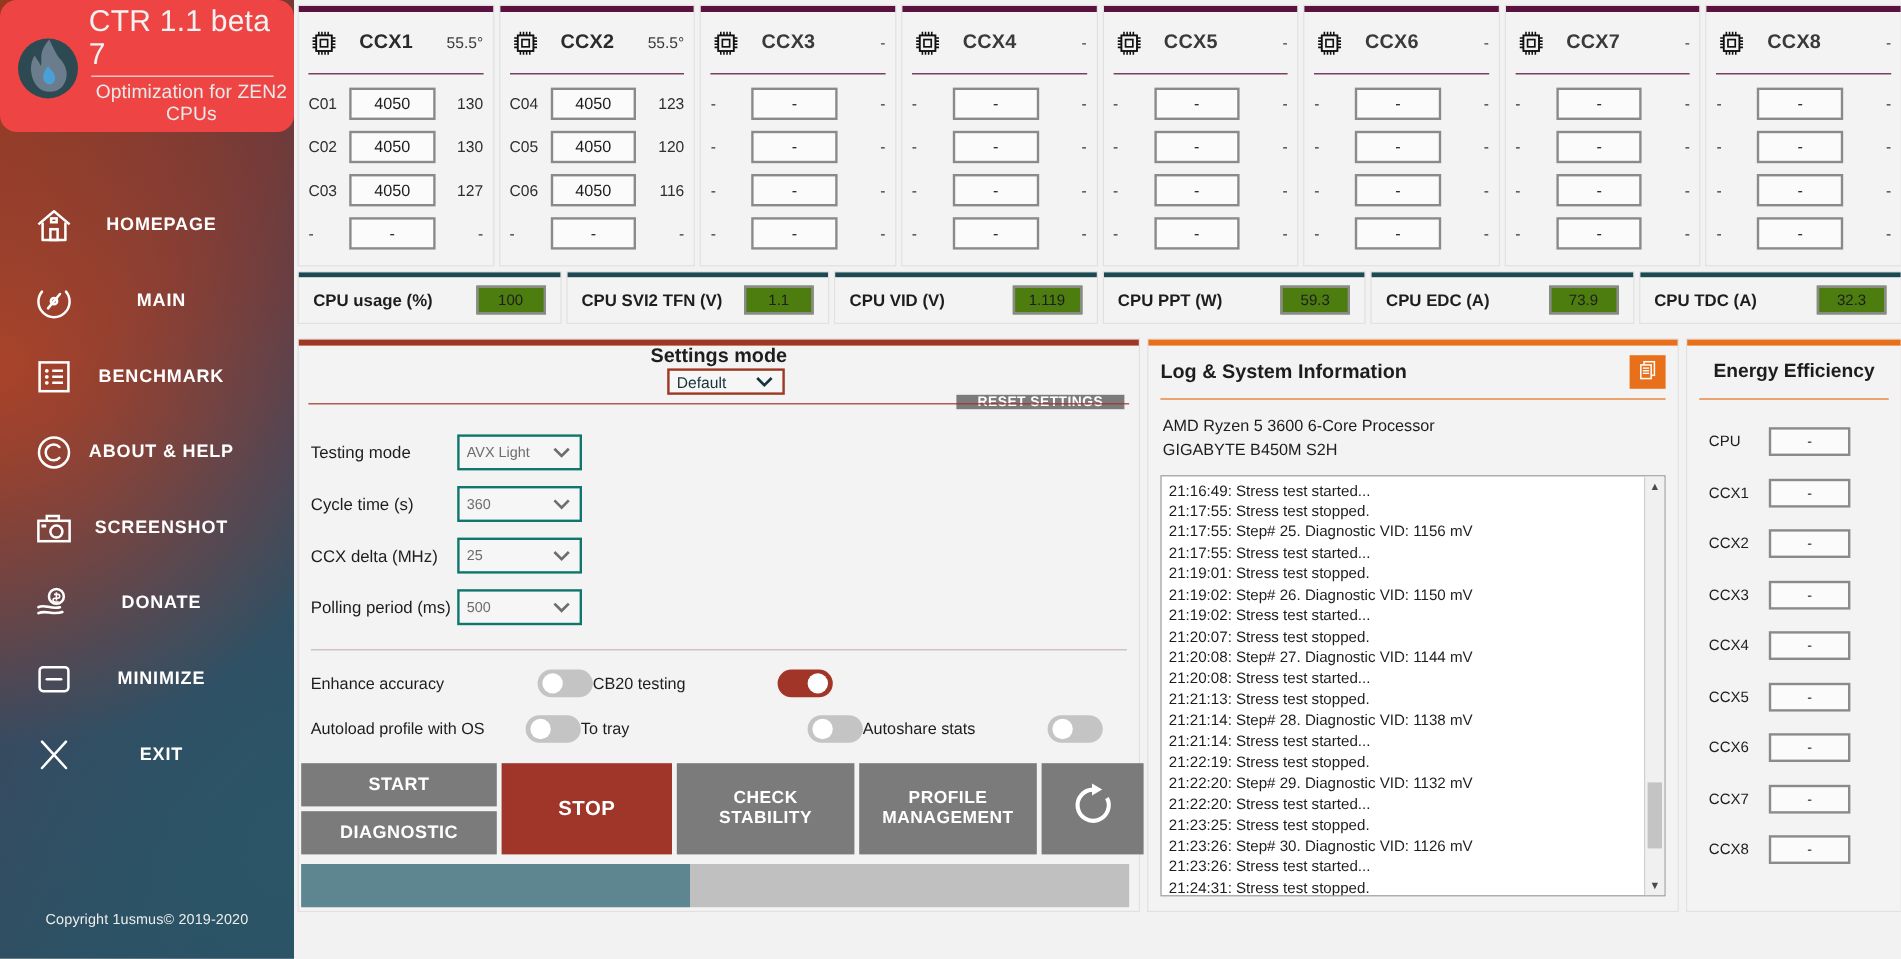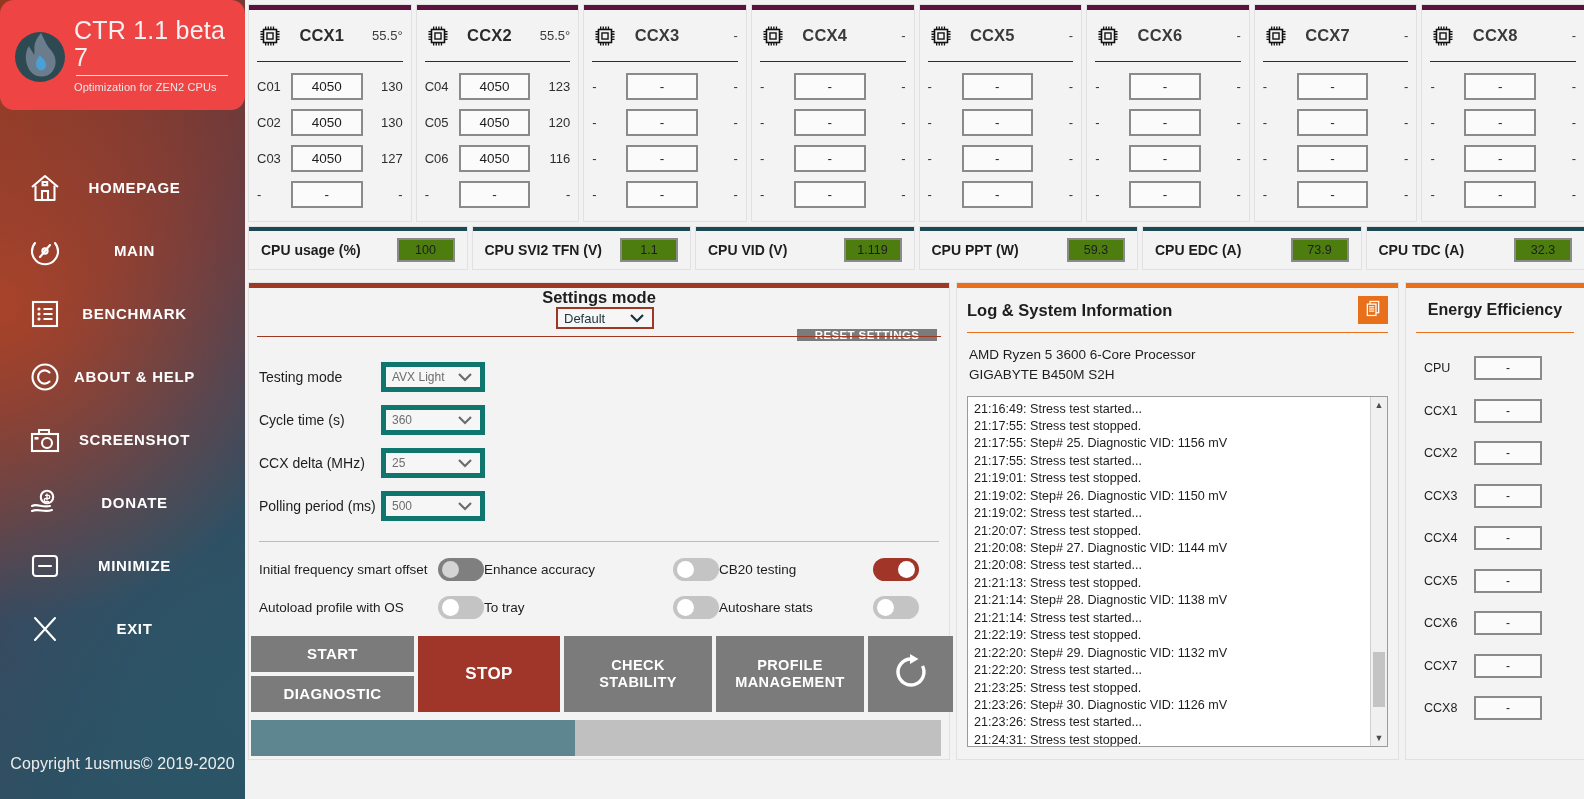--- a/index.html
+++ b/index.html
@@ -31,35 +31,35 @@
     height: 110px; background: #ef4444;
     display: flex; align-items: center; padding-left: 14px; border-radius: 14px;
   }
   #brand-logo { width: 52px; height: 60px; flex: 0 0 52px; }
   #brand-text { margin-left: 8px; }
   #brand-title {
     font-size: 25px; color: #f2f2f2; font-weight: 400;
     letter-spacing: .2px; line-height: 1.05;
   }
   #brand-rule { height: 1px; background: #e7e7e7; margin: 5px 0 5px 2px; width: 152px; }
-  #brand-sub { font-size: 11px; color: #e9e9e9; letter-spacing: .1px; }
+  #brand-sub { font-size: 16px; color: #e9e9e9; letter-spacing: .1px; text-align: center; }
 
   #nav { position: relative; z-index: 2; padding-top: 46px; font-weight: bold; }
   .nav-item {
     display: flex; align-items: center;
     height: 63px; padding-left: 22px; cursor: pointer;
   }
   .nav-icon { width: 46px; flex: 0 0 46px; display: flex; align-items: center; justify-content: center; }
   .nav-label {
     flex: 1; text-align: center; padding-right: 44px;
     color: #fff; font-size: 15px; letter-spacing: .7px;
   }
   #copyright {
     position: absolute; z-index: 2; bottom: 26px; left: 0; width: 245px;
-    text-align: center; color: #ededed; font-size: 16px; letter-spacing: .1px;
+    text-align: center; color: #ededed; font-size: 12px; letter-spacing: .1px;
   }
 
   
   #main { flex: 1; height: 799px; background: #f2f2f2; padding: 5px 0 0 0; position: relative; }
 
   
   #ccx-row { display: flex; gap: 6px; padding: 0 0 0 4px; height: 216px; }
   .ccx {
     flex: 1 1 0; background: #f4f3f3;
     border-top: 5px solid #5c123f;
@@ -124,21 +124,21 @@
     margin-left: auto; width: 140px; height: 30px; background: #7b7b7b;
     color: #fff; font-size: 11.5px; font-weight: bold; letter-spacing: .4px;
     display: flex; align-items: center; justify-content: center; cursor: pointer;
   }
   #settings-rule { height: 1px; background: #9e3823; margin: 0 8px; }
 
   #settings-fields { padding: 18px 0 0 10px; }
   .field-row { display: flex; align-items: center; height: 43px; }
   .field-label { width: 122px; flex: 0 0 122px; font-size: 14px; color: #1d1d1d; }
   .field-select {
-    width: 104px; height: 30px; border: 5px solid #0f766e; background: #f7f6f6;
+    width: 104px; height: 30px; border: 2px solid #0f766e; background: #f7f6f6;
     display: flex; align-items: center; padding: 0 6px; cursor: pointer;
   }
   .field-select-val { flex: 1; font-size: 12px; color: #6d6d6d; }
 
   #toggle-rule { height: 1px; background: #c9b7b2; margin: 14px 10px 0; }
   #toggles { padding: 8px 10px 0; }
   .toggle-line { display: flex; align-items: center; height: 38px; }
   .toggle-cell { display: flex; align-items: center; }
   .toggle-cell.c1 { width: 225px; flex: 0 0 225px; }
   .toggle-cell.c2 { width: 235px; flex: 0 0 235px; }
@@ -746,26 +746,20 @@
                 <span class="chev"><svg viewBox="0 0 18 18" width="18" height="18">
                     <path d="M3 6 L9 12 L15 6" fill="none" stroke="#6d6d6d" stroke-width="2.2"></path>
                   </svg></span>
               </span>
             </div>
           </div>
 
         <div id="toggle-rule"></div>
         <div id="toggles">
             <div class="toggle-line">
-              <div class="toggle-cell c1">
-                <span class="toggle-label">Initial frequency smart offset</span>
-                <span class="sw dim">
-                  <span class="knob"></span>
-                </span>
-              </div>
               <div class="toggle-cell c2">
                 <span class="toggle-label">Enhance accuracy</span>
                 <span class="sw">
                   <span class="knob"></span>
                 </span>
               </div>
               <div class="toggle-cell c3">
                 <span class="toggle-label">CB20 testing</span>
                 <span class="sw on">
                   <span class="knob"></span>

